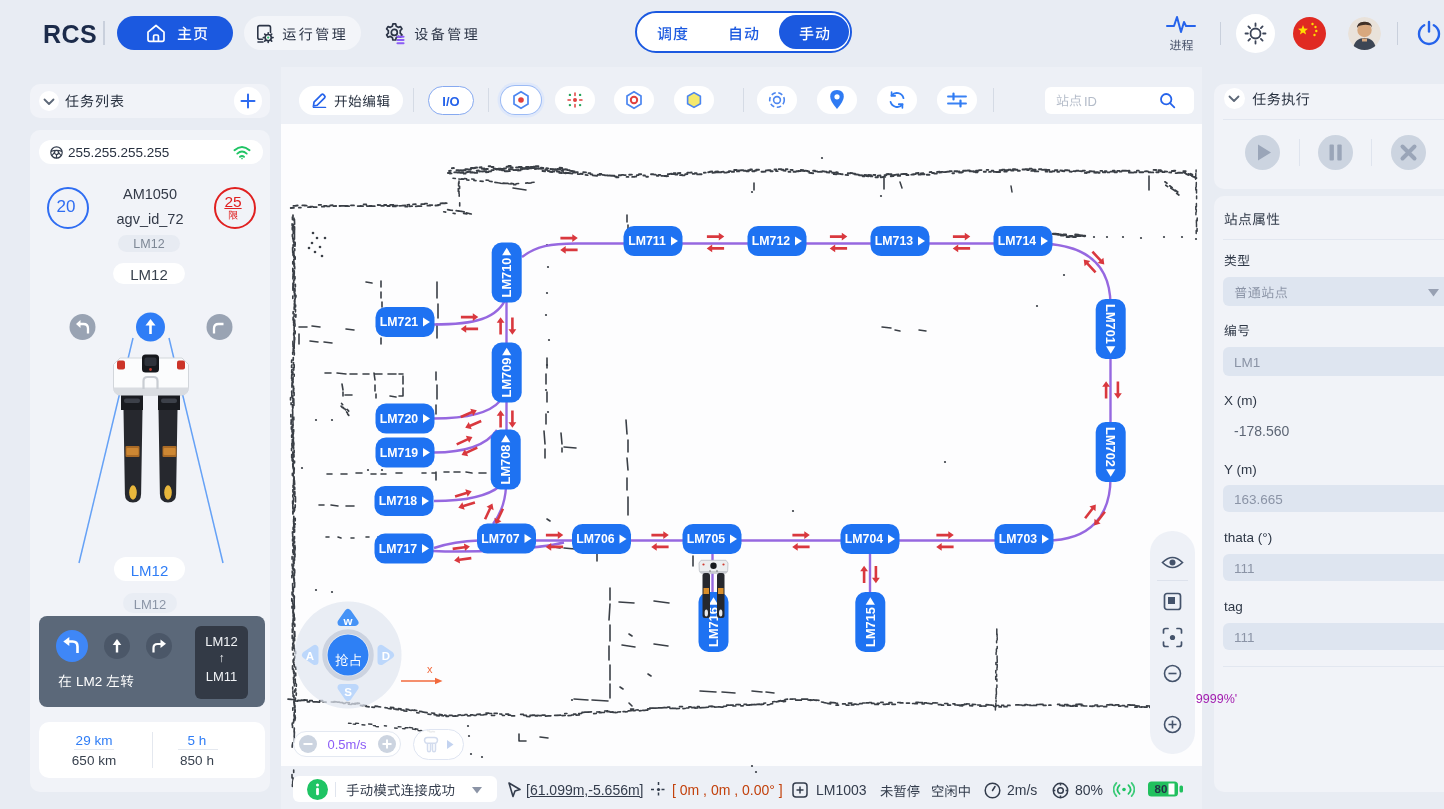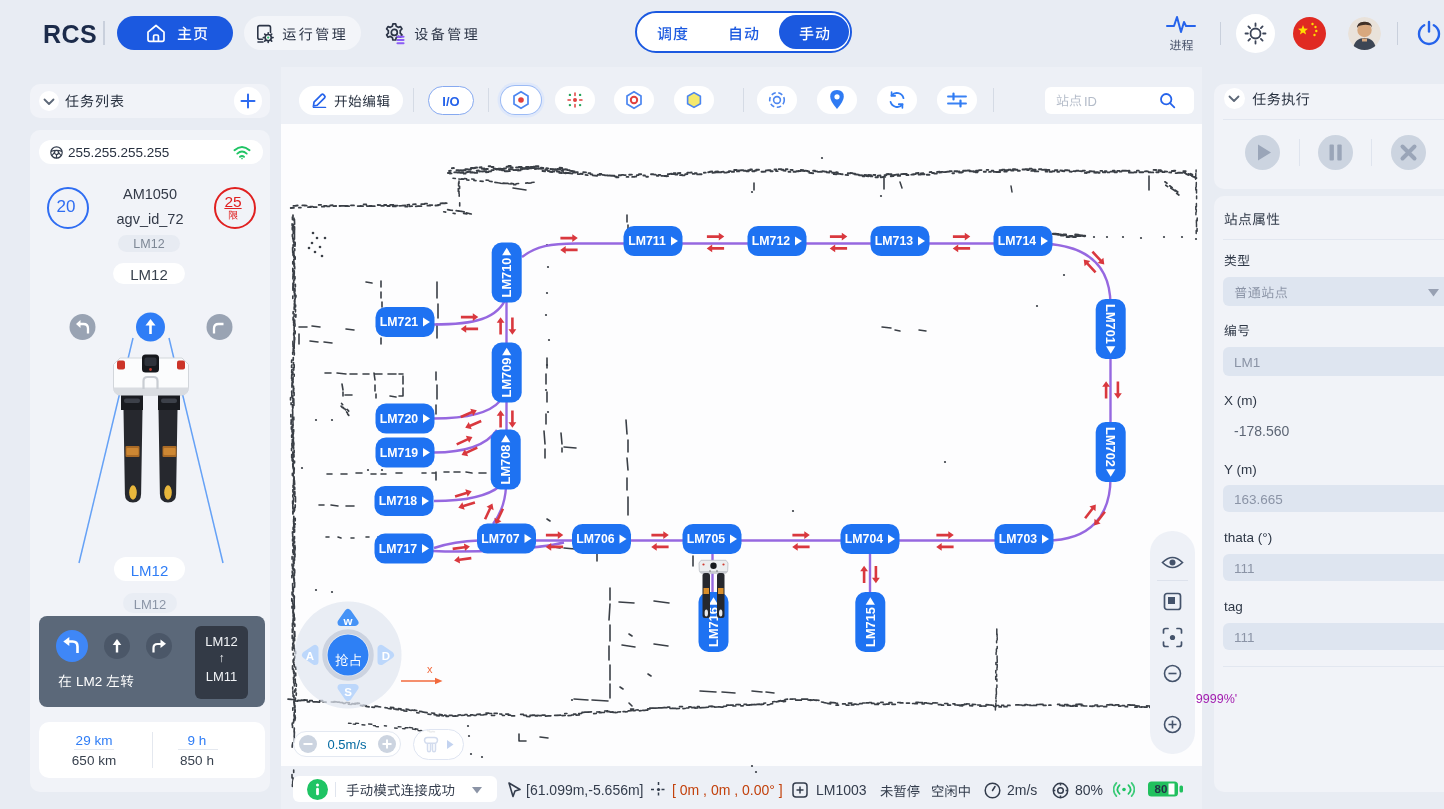--- a/index.html
+++ b/index.html
@@ -276,21 +276,21 @@
 <div style="position:absolute;left:205.5px;top:641.0px;transform:translate(-50%,-50%);font:400 13px 'Liberation Sans',sans-serif;color:#f2f4f7;white-space:nowrap;">LM12</div>
 <div style="position:absolute;left:205.5px;top:658.0px;transform:translate(-50%,-50%);font:400 12px 'Liberation Sans',sans-serif;color:#f2f4f7;white-space:nowrap;">↑</div>
 <div style="position:absolute;left:205.5px;top:676.0px;transform:translate(-50%,-50%);font:400 13px 'Liberation Sans',sans-serif;color:#f2f4f7;white-space:nowrap;">LM11</div>
 
 <div class="abs" style="left:23px;top:722px;width:226px;height:56px;border-radius:10px;background:#fff;"></div>
 <div style="position:absolute;left:78.0px;top:740.0px;transform:translate(-50%,-50%);font:400 13.5px 'Liberation Sans',sans-serif;color:#2f7df6;white-space:nowrap;">29 km</div>
 <div class="abs" style="left:58px;top:749px;width:40px;height:1px;background:#e4e8ef;"></div>
 <div style="position:absolute;left:78.0px;top:760.0px;transform:translate(-50%,-50%);font:400 13.5px 'Liberation Sans',sans-serif;color:#39424f;white-space:nowrap;">650 km</div>
 
 <div class="abs" style="left:136px;top:732px;width:1px;height:36px;background:#e4e8ef;"></div>
-<div style="position:absolute;left:181.0px;top:740.0px;transform:translate(-50%,-50%);font:400 13.5px 'Liberation Sans',sans-serif;color:#2f7df6;white-space:nowrap;">9 h</div>
+<div style="position:absolute;left:181.0px;top:740.0px;transform:translate(-50%,-50%);font:400 13.5px 'Liberation Sans',sans-serif;color:#2f7df6;white-space:nowrap;">5 h</div>
 <div class="abs" style="left:162px;top:749px;width:40px;height:1px;background:#e4e8ef;"></div>
 <div style="position:absolute;left:181.0px;top:760.0px;transform:translate(-50%,-50%);font:400 13.5px 'Liberation Sans',sans-serif;color:#39424f;white-space:nowrap;">850 h</div>
 
 <div class="abs" style="left:1198px;top:84px;width:243px;height:105px;border-radius:10px;background:#f1f3f8;"></div>
 
 <div class="abs" style="left:1207.5px;top:88px;width:21px;height:21px;border-radius:50%;background:#fff;"></div>
 <svg class="abs" style="left:1212px;top:95px;" width="12" height="8" viewBox="0 0 12 8" fill="none" stroke="#5d6878" stroke-width="1.8" stroke-linecap="round" stroke-linejoin="round">
       <path d="M1.5 1.5 L6 6 L10.5 1.5"></path>
     </svg>
 
@@ -764,21 +764,21 @@
 <path d="M1 17 H35" stroke="#f26a3d" stroke-width="1.7"></path>
 <path d="M35 13.8 L42.5 17 L35 20.2 Z" fill="#f26a3d"></path>
 <text x="27" y="8.5" font-family="Liberation Sans" font-size="11" fill="#f26a3d">x</text>
     </svg>
 
 <div class="abs" style="left:277px;top:731px;width:108px;height:26px;border-radius:13px;background:rgba(255,255,255,0.85);border:1px solid #e3e8f1;box-sizing:border-box;"></div>
 <svg class="abs" style="left:283px;top:735px;" width="18" height="18" viewBox="0 0 18 18">
 <circle cx="9" cy="9" r="9" fill="#ccd4e0"></circle>
       <path d="M4.5 9 h9" stroke="#fff" stroke-width="2"></path>
     </svg>
-<div style="position:absolute;left:331.0px;top:744.0px;transform:translate(-50%,-50%);font:400 13px 'Liberation Sans',sans-serif;color:#0369a1;white-space:nowrap;">0.5m/s</div>
+<div style="position:absolute;left:331.0px;top:744.0px;transform:translate(-50%,-50%);font:400 13px 'Liberation Sans',sans-serif;color:#8b5cf6;white-space:nowrap;">0.5m/s</div>
 <svg class="abs" style="left:362px;top:735px;" width="18" height="18" viewBox="0 0 18 18">
 <circle cx="9" cy="9" r="9" fill="#ccd4e0"></circle>
       <path d="M4.5 9 h9 M9 4.5 v9" stroke="#fff" stroke-width="2"></path>
     </svg>
 
 <div class="abs" style="left:397px;top:729px;width:51px;height:31px;border-radius:15.5px;background:rgba(255,255,255,0.9);border:1px solid #dfe5f2;box-sizing:border-box;"></div>
 <svg class="abs" style="left:406px;top:735px;" width="34" height="19" viewBox="0 0 34 19" fill="none" stroke="#d3dcee" stroke-width="1.5">
 <path d="M2.5 5.5 Q2.5 2.5 5.5 2.5 H12.5 Q15.5 2.5 15.5 5.5 L15 7 Q14.6 8.3 13 8.3 H5 Q3.4 8.3 3 7 Z"></path>
 <path d="M5.5 8.5 V15 Q5.5 16.8 7 16.8 T8.5 15 V8.5 M10.5 8.5 V15 Q10.5 16.8 12 16.8 T13.5 15 V8.5"></path>
 <path d="M25 5 l6.5 4.5 -6.5 4.5 Z" fill="#c3d3f0" stroke="none"></path>
@@ -834,21 +834,21 @@
       <path transform="translate(95.9,0) scale(13.5)" d="M0.038 -0.182 0.056 -0.105C0.163 -0.134 0.307 -0.175 0.443 -0.214L0.434 -0.285L0.273 -0.242V-0.65H0.419V-0.722H0.051V-0.65H0.199V-0.222C0.138 -0.206 0.082 -0.192 0.038 -0.182ZM0.597 -0.824C0.597 -0.751 0.596 -0.68 0.594 -0.611H0.426V-0.539H0.591C0.576 -0.295 0.521 -0.093 0.307 0.022C0.326 0.036 0.351 0.062 0.361 0.081C0.59 -0.047 0.649 -0.273 0.665 -0.539H0.865C0.851 -0.183 0.834 -0.047 0.805 -0.016C0.794 -0.003 0.784 0 0.763 0C0.741 0 0.685 -0.001 0.623 -0.006C0.637 0.014 0.645 0.046 0.647 0.068C0.704 0.071 0.762 0.072 0.794 0.069C0.828 0.066 0.85 0.058 0.872 0.03C0.91 -0.016 0.924 -0.16 0.94 -0.574C0.94 -0.584 0.94 -0.611 0.94 -0.611H0.669C0.671 -0.68 0.672 -0.751 0.672 -0.824Z"></path>
     </svg>
 <svg class="abs" style="left:456px;top:786.5px;" width="10" height="7" viewBox="0 0 10 7">
       <path d="M0 0 H10 L5 6.5 Z" fill="#8b94a6"></path>
     </svg>
 
 <svg class="abs" style="left:491px;top:781px;" width="15" height="17" viewBox="0 0 15 17" fill="none" stroke="#333c4c" stroke-width="1.6" stroke-linejoin="round">
 <path d="M2 2 L13 8.5 L8 10 L6 15.5 Z"></path>
     </svg>
 
-<div style="position:absolute;left:510.0px;top:790.0px;transform:translate(0,-50%);font:400 14px 'Liberation Sans',sans-serif;color:#333c4c;white-space:nowrap;">[61.099m,-5.656m]</div>
+<div style="position:absolute;left:510.0px;top:790.0px;transform:translate(0,-50%);font:400 14px 'Liberation Sans',sans-serif;color:#333c4c;white-space:nowrap;text-decoration:underline;">[61.099m,-5.656m]</div>
 
 <svg class="abs" style="left:634px;top:781px;" width="17" height="17" viewBox="0 0 17 17" fill="none" stroke="#333c4c" stroke-width="1.5">
 <path d="M8.5 1 v4.5 M8.5 11.5 v4.5 M1 8.5 h4.5 M11.5 8.5 h4.5" stroke-dasharray="3 1.6"></path>
 <circle cx="8.5" cy="8.5" r="1.6" fill="#333c4c" stroke="none"></circle>
     </svg>
 
 <div style="position:absolute;left:656.0px;top:790.0px;transform:translate(0,-50%);font:400 14px 'Liberation Sans',sans-serif;color:#c2410c;white-space:nowrap;">[ 0m , 0m , 0.00° ]</div>
 
 <svg class="abs" style="left:776px;top:781.5px;" width="16" height="16" viewBox="0 0 16 16" fill="none" stroke="#333c4c" stroke-width="1.5">
 <rect x="1" y="1" width="14" height="14" rx="3"></rect>

